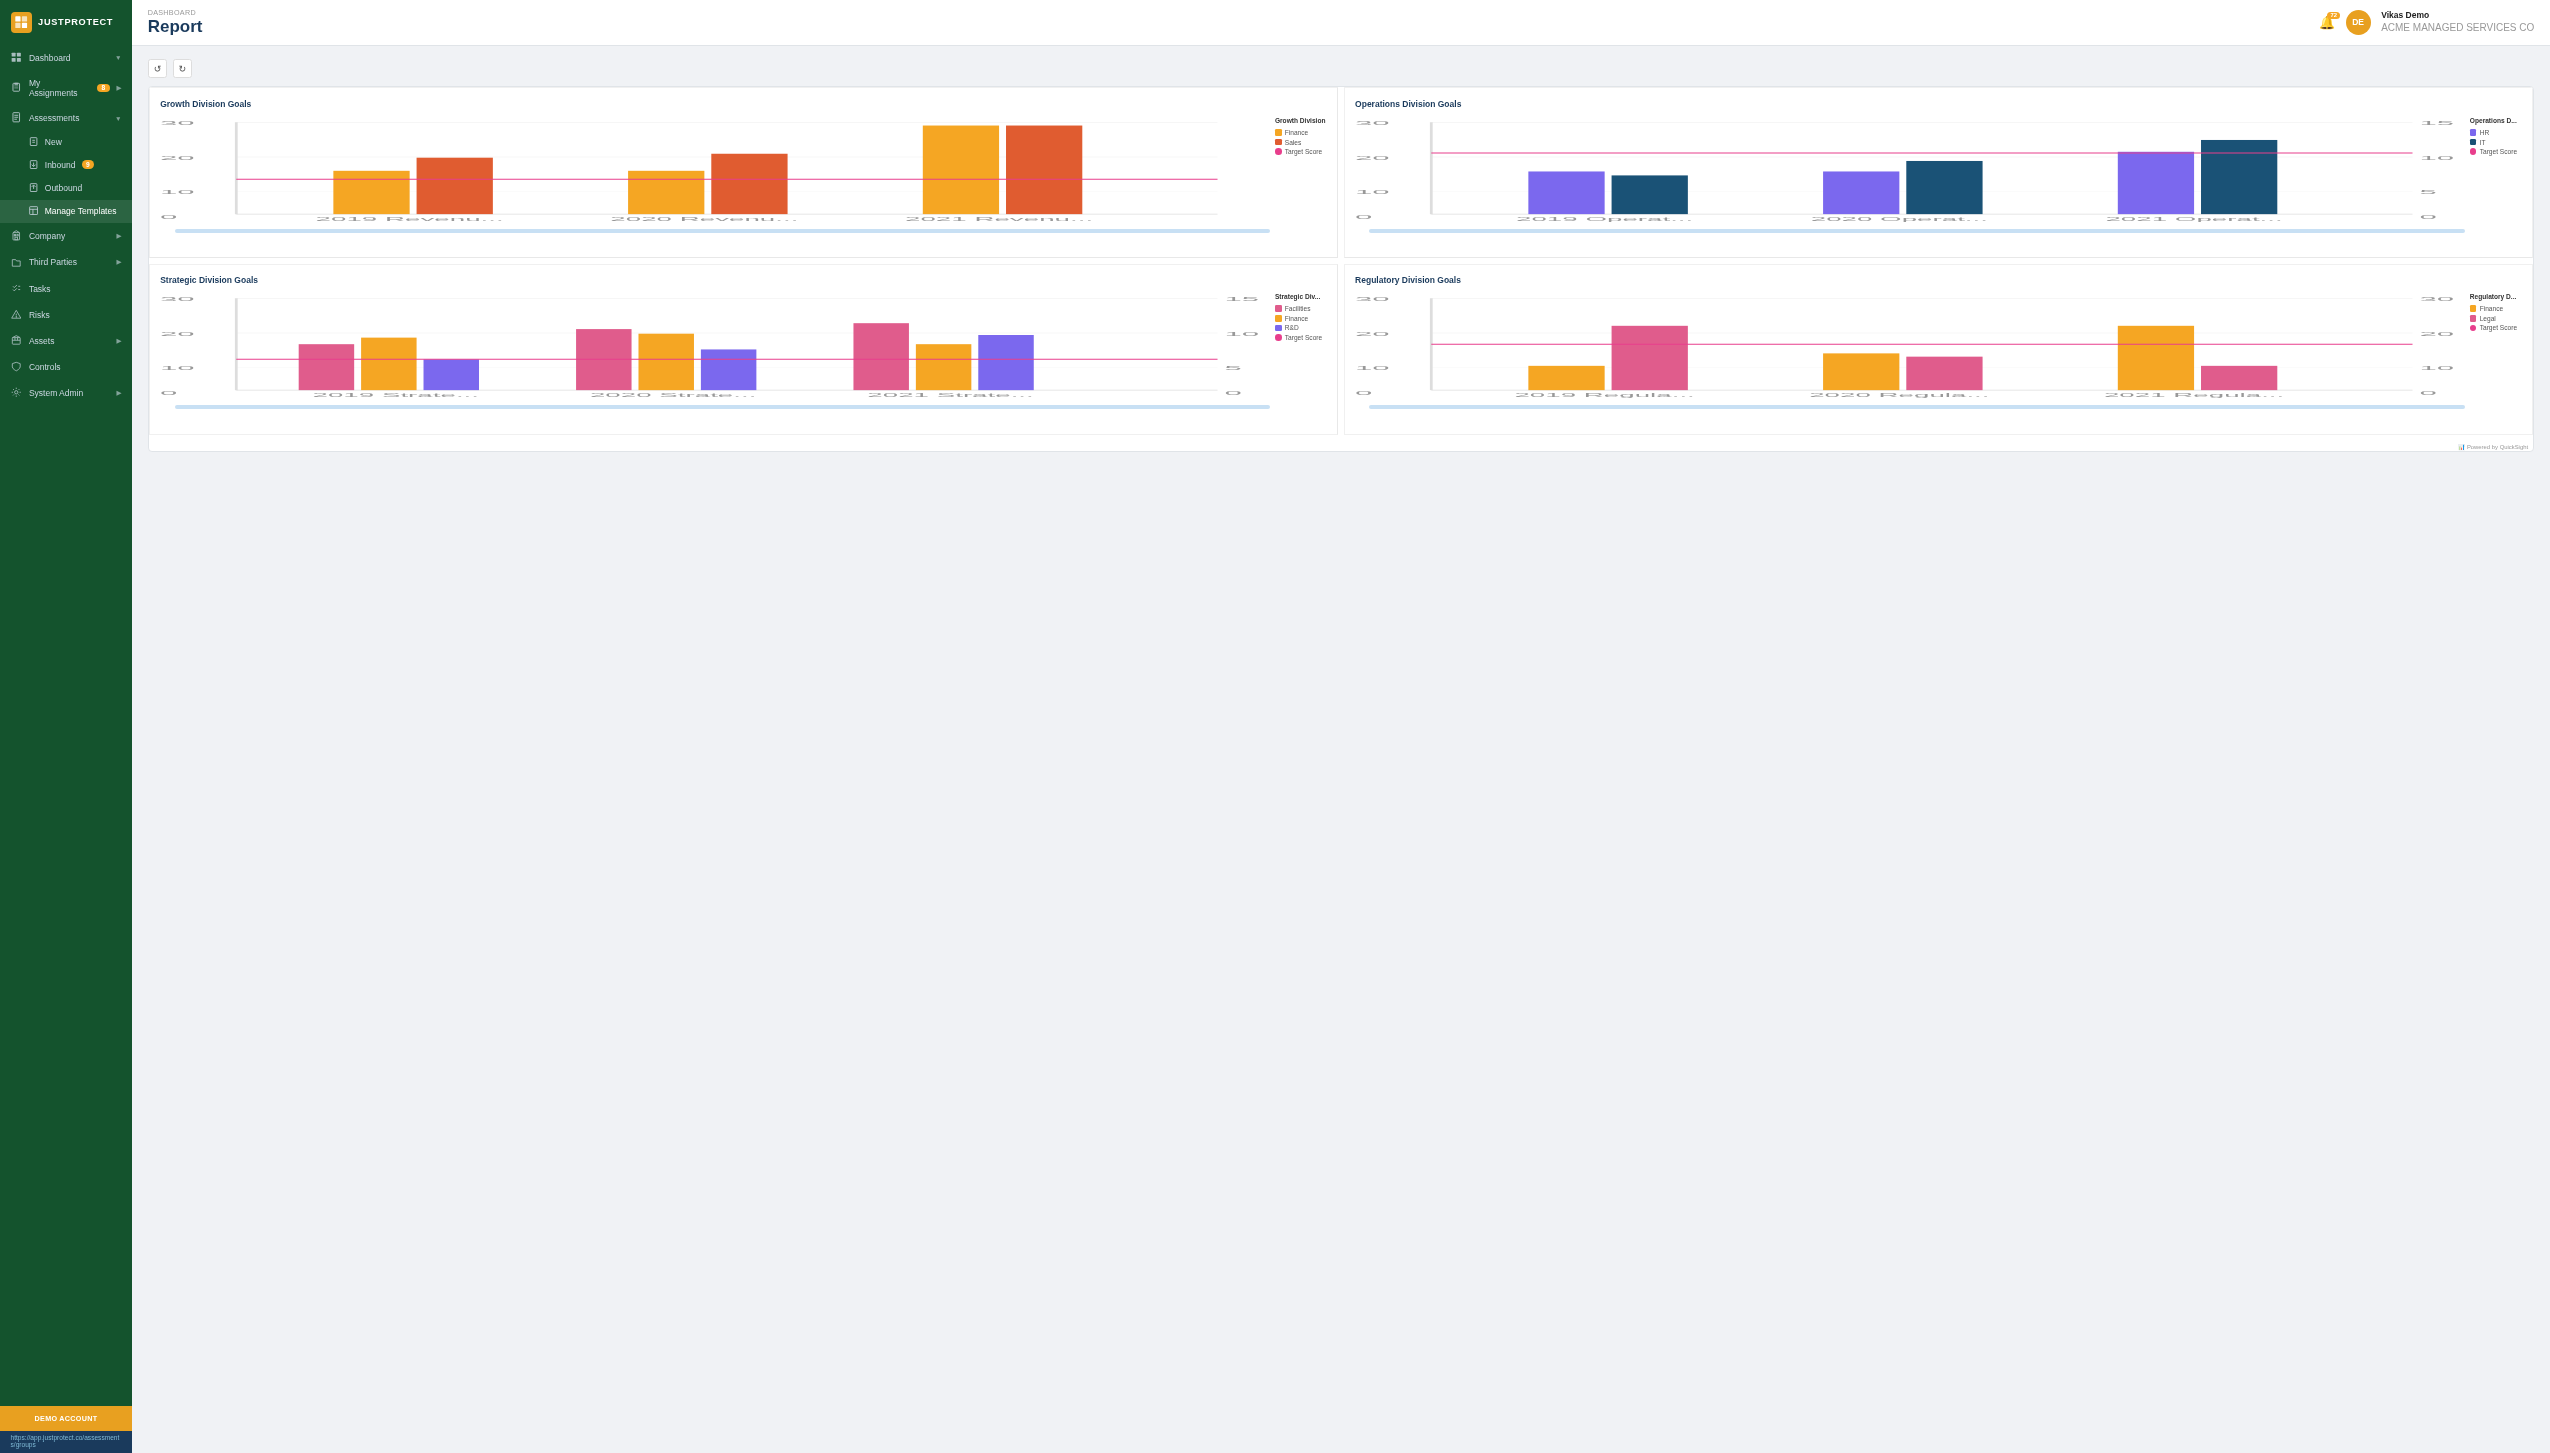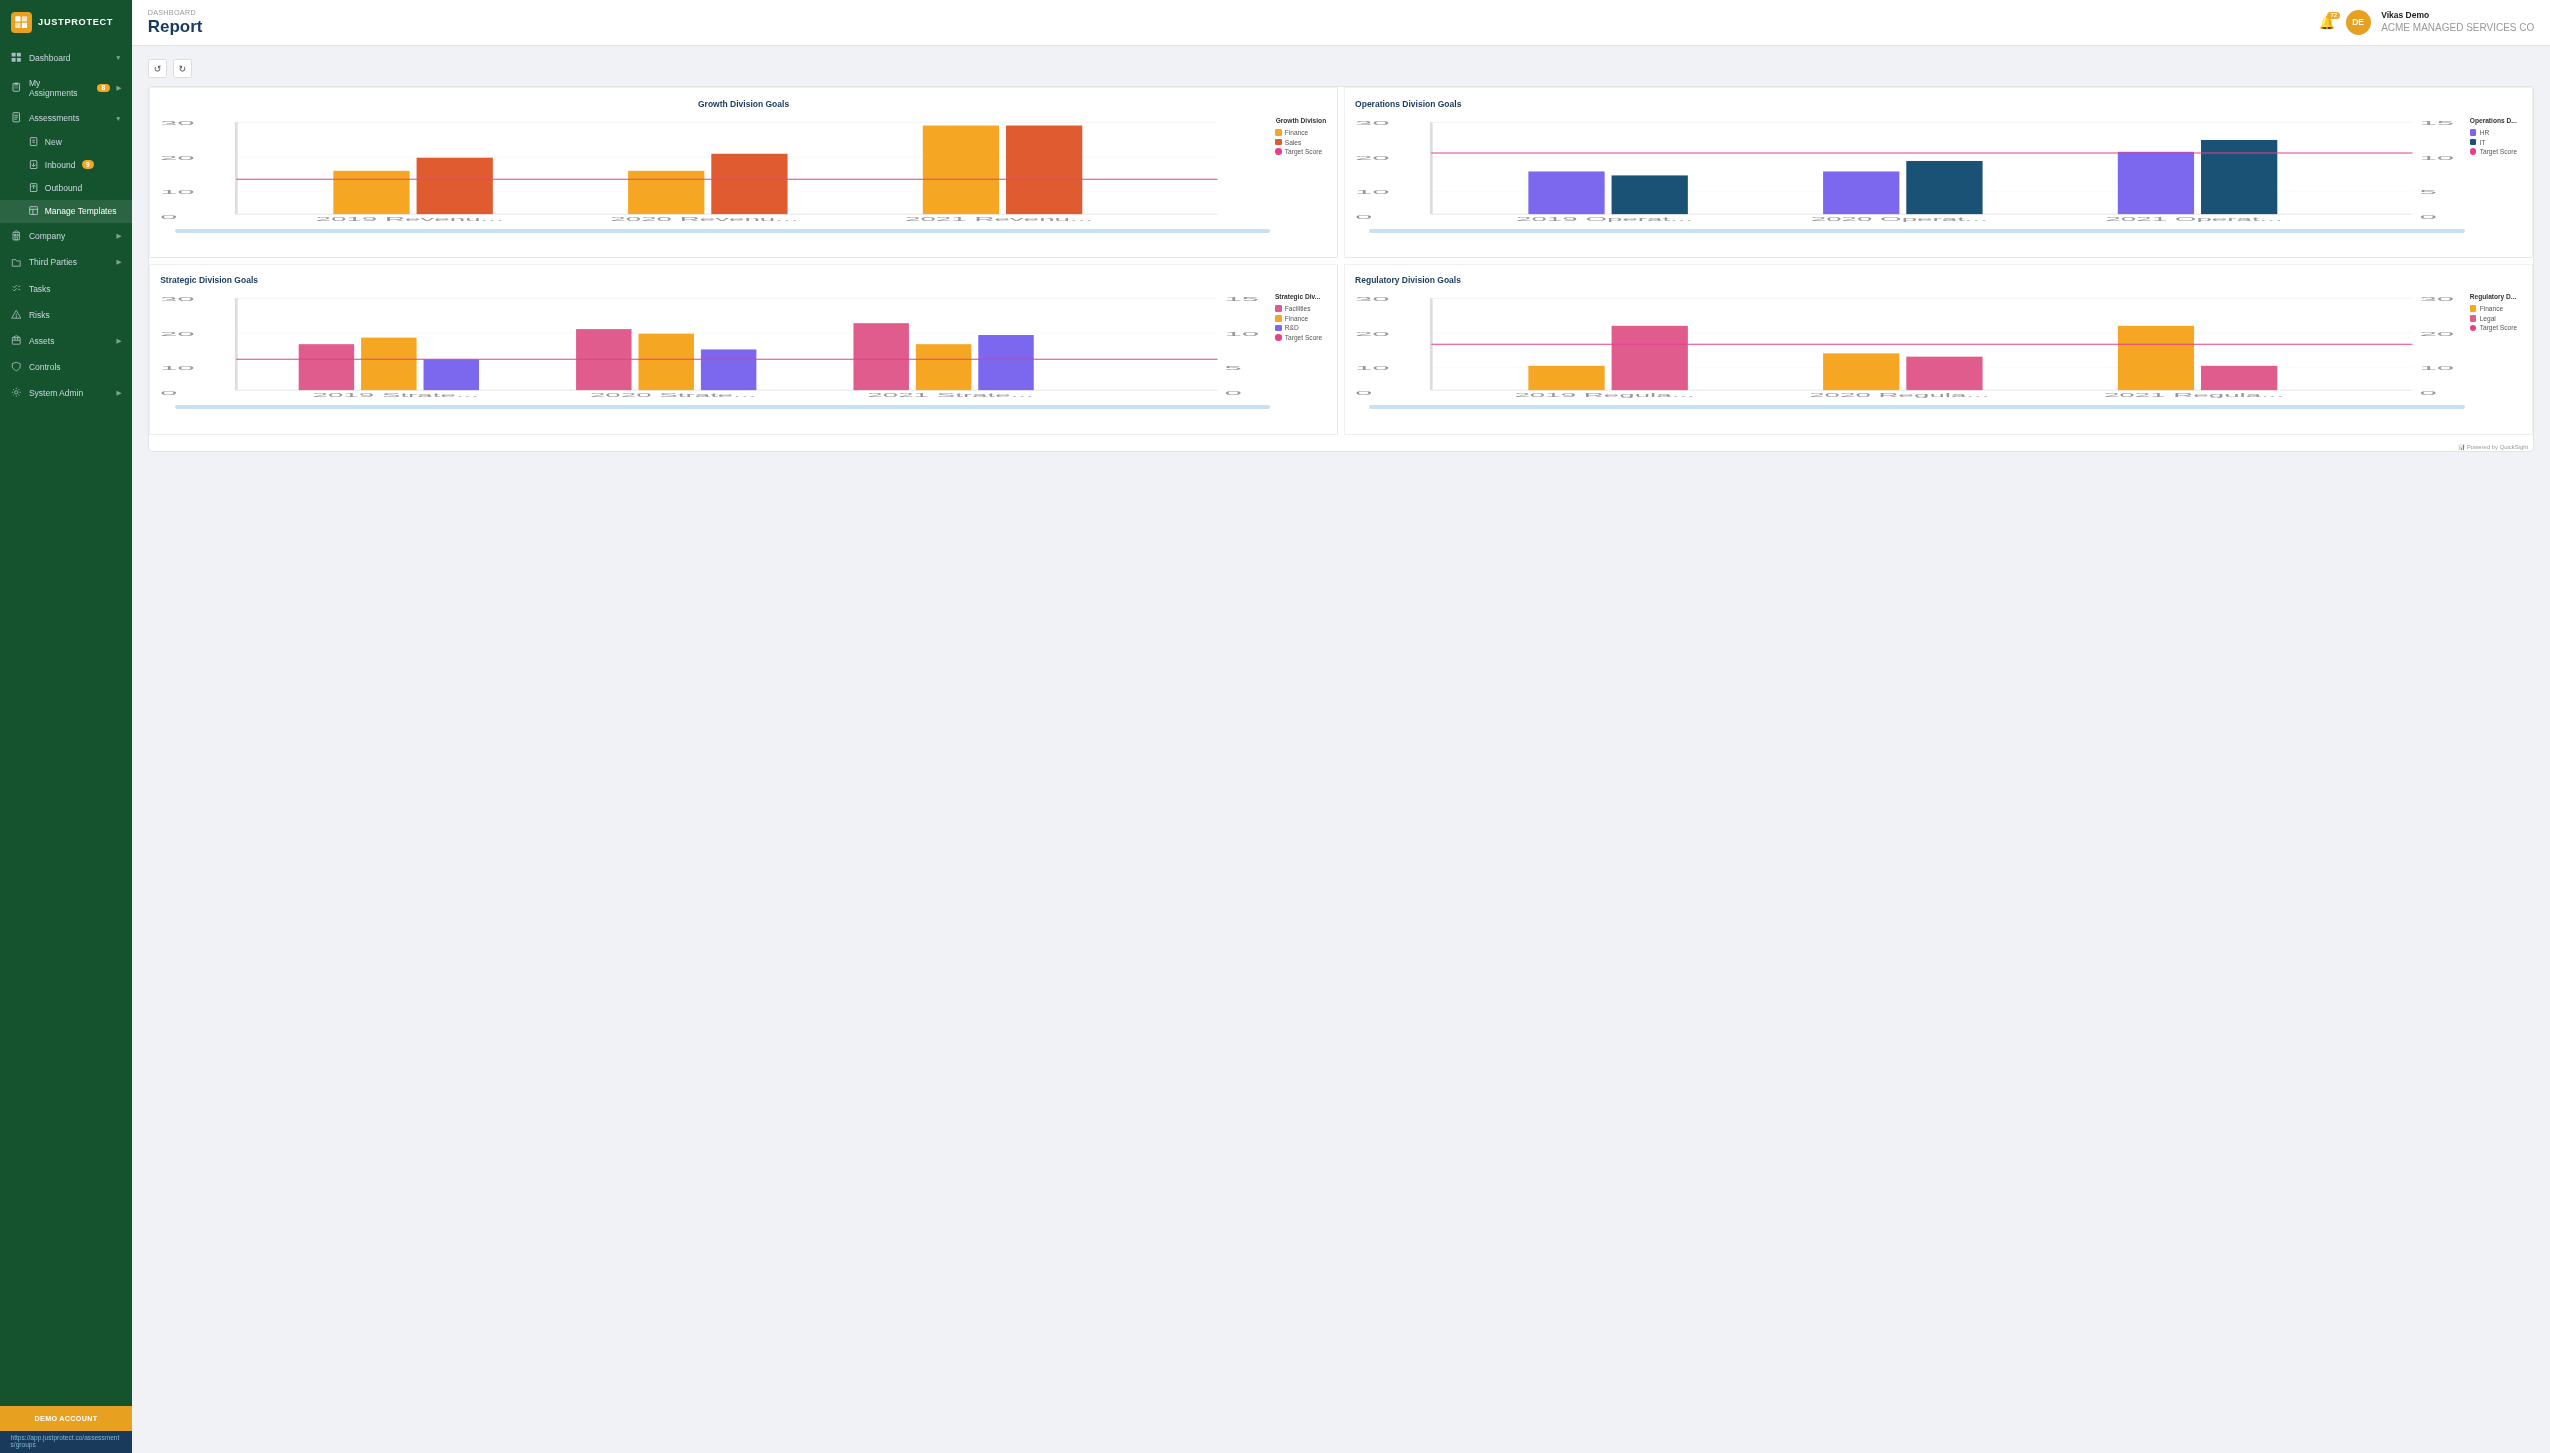--- a/index.html
+++ b/index.html
@@ -217,21 +217,21 @@
       padding: 0;
       overflow: hidden;
     }
     .chart-section {
       padding: 10.5px;
       border: 0.7px solid #f0f0f0;
       position: relative;
       background: white;
       min-height: 171px;
     }
-    .chart-section:nth-child(1) { border-right: 0.7px solid #e8e8e8; border-bottom: 0.7px solid #e8e8e8; text-align: center; }
+    .chart-section:nth-child(1) { border-right: 0.7px solid #e8e8e8; border-bottom: 0.7px solid #e8e8e8; }
     .chart-section:nth-child(2) { border-bottom: 0.7px solid #e8e8e8; }
     .chart-section:nth-child(3) { border-right: 0.7px solid #e8e8e8; }
     .chart-title {
       font-size: 8.5px;
       font-weight: 600;
       color: #1a3a5c;
       margin-bottom: 7.9px;
     }
     .legend {
       display: flex;

